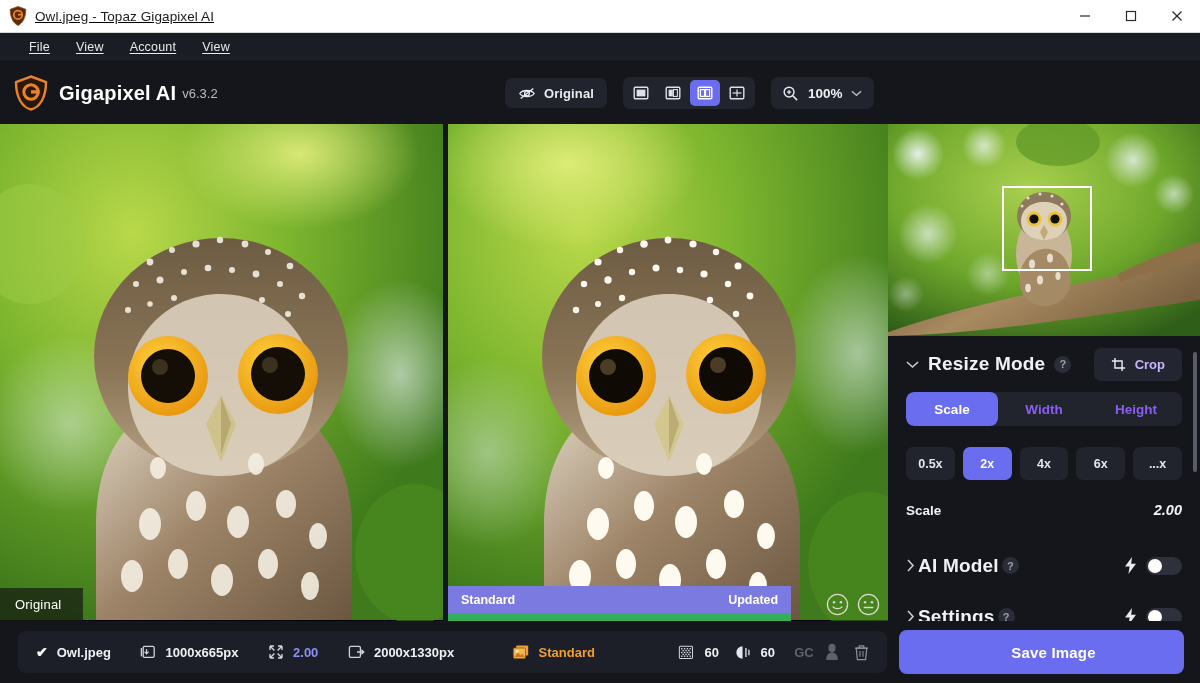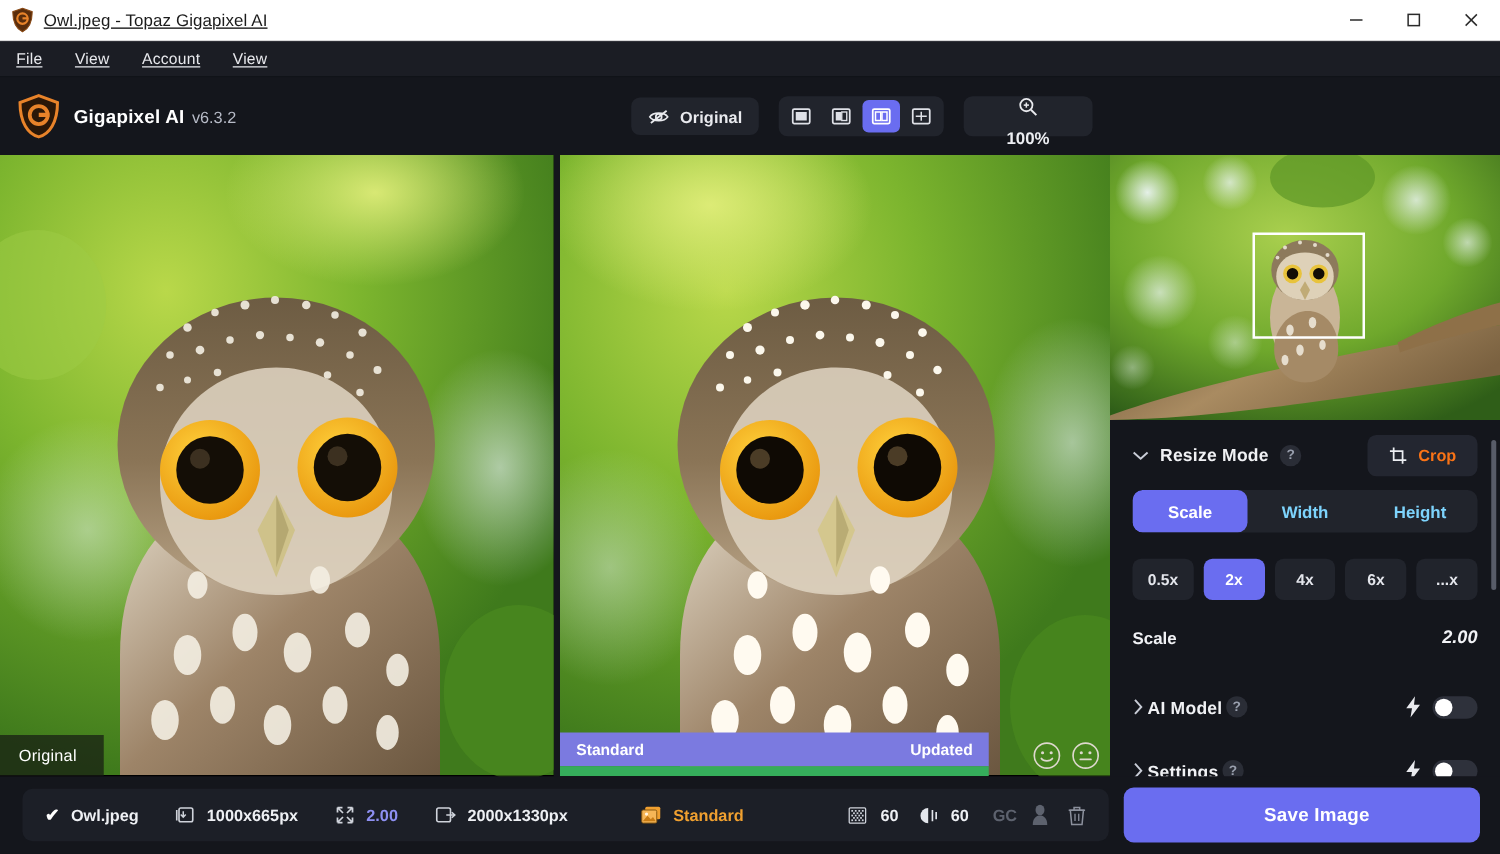--- a/index.html
+++ b/index.html
@@ -22,54 +22,54 @@
   .tb-spacer { flex: 1; }
   .winbtn {
     width: 46px; height: 33px; display: flex; align-items: center; justify-content: center;
     color: #2a2a2a;
   }
   .winbtn svg { display: block; }
 
   
   .menubar {
     height: 29px; flex: 0 0 29px; background: #1b1d24; display: flex; align-items: center;
-    padding-left: 0; border-bottom: 1px solid #0e1015;
+    padding-left: 16px; border-bottom: 1px solid #0e1015;
   }
   .menu-item {
     font-size: 12.5px; color: #e8e9ed; padding: 4px 13px; letter-spacing: .2px;
   }
   .menu-item u { text-decoration: underline; text-underline-offset: 2px; }
 
   
   .header {
     height: 62px; flex: 0 0 62px; background: #14161c; display: flex; align-items: center;
     position: relative;
   }
   .brand { display: flex; align-items: center; padding-left: 14px; width: 300px; }
   .brand-logo { width: 34px; height: 36px; margin-right: 11px; }
-  .brand-name { font-size: 15px; font-weight: bold; color: #ffffff; letter-spacing: .2px; }
+  .brand-name { font-size: 20px; font-weight: bold; color: #ffffff; letter-spacing: .2px; }
   .brand-ver { font-size: 13px; color: #b8bcc8; margin-left: 6px; }
 
   .toolbar-center {
     position: absolute; left: 505px; top: 0; height: 62px;
     display: flex; align-items: center; gap: 16px;
   }
   .pill {
     background: #21242c; border-radius: 7px; height: 30px; display: flex; align-items: center;
     padding: 0 13px; gap: 8px;
   }
   .pill-label { font-size: 13px; color: #e9eaee; font-weight: bold; letter-spacing: .1px; }
   .segmented { background: #21242c; border-radius: 7px; height: 32px; display: flex; align-items: center; padding: 3px; gap: 2px; }
   .seg-btn {
     width: 30px; height: 26px; border-radius: 5px; display: flex; align-items: center; justify-content: center;
   }
   .seg-btn.active { background: #6a6df0; }
   .zoombox {
     background: #21242c; border-radius: 7px; height: 32px; display: flex; align-items: center;
-    padding: 0 11px; gap: 9px; min-width: 103px; flex-direction: column;
+    padding: 0 11px; gap: 9px; min-width: 103px;
   }
   .zoom-val { font-size: 13.5px; color: #eceef2; font-weight: bold; }
 
   
   .body { flex: 1; display: flex; min-height: 0; }
   .viewer { flex: 1; display: flex; background: #14161c; position: relative; min-width: 0; }
   .pane { position: relative; overflow: hidden; background: #000; }
   .pane-left { width: 443px; margin: 0 0 0 0; }
   .pane-right { flex: 1; margin-left: 5px; }
 
@@ -95,35 +95,35 @@
   .navigator { height: 212px; flex: 0 0 212px; position: relative; overflow: hidden; background: #2c3420; }
   .nav-rect {
     position: absolute; border: 2px solid #ffffff;
     left: 114px; top: 62px; width: 90px; height: 85px;
   }
   .settings {
     flex: 1; overflow: hidden; position: relative; padding: 0 18px;
   }
   .sb-scroll { position: absolute; right: 3px; top: 16px; width: 4px; height: 120px; background: #585c68; border-radius: 2px; }
   .sect-head { height: 56px; display: flex; align-items: center; gap: 9px; }
-  .sect-title { font-size: 14px; color: #f0f1f4; font-weight: bold; letter-spacing: .2px; }
+  .sect-title { font-size: 19px; color: #f0f1f4; font-weight: bold; letter-spacing: .2px; }
   .help {
     width: 17px; height: 17px; border-radius: 50%; background: #2a2d36; color: #9aa0ae;
     font-size: 11px; display: flex; align-items: center; justify-content: center; font-weight: bold;
   }
   .crop-btn {
     margin-left: auto; background: #232630; border-radius: 7px; height: 33px;
     display: flex; align-items: center; gap: 9px; padding: 0 17px;
   }
-  .crop-btn span { font-size: 13px; color: #f97316; font-weight: bold; }
+  .crop-btn span { font-size: 13px; color: #c4b5fd; font-weight: bold; }
 
   .tabs { display: flex; background: #21242c; border-radius: 8px; height: 34px; padding: 0; overflow: hidden; }
   .tab {
     flex: 1; display: flex; align-items: center; justify-content: center;
-    font-size: 13.5px; color: #7dd3fc; font-weight: bold; border-radius: 8px;
+    font-size: 13.5px; color: #8b5cf6; font-weight: bold; border-radius: 8px;
   }
   .tab.active { background: #6a6df0; color: #fff; }
 
   .presets { display: flex; gap: 8px; margin-top: 21px; }
   .preset {
     flex: 1; height: 33px; background: #21242c; border-radius: 7px;
     display: flex; align-items: center; justify-content: center;
     font-size: 12.5px; color: #e4e6ec; font-weight: bold;
   }
   .preset.active { background: #6a6df0; color: #fff; }

